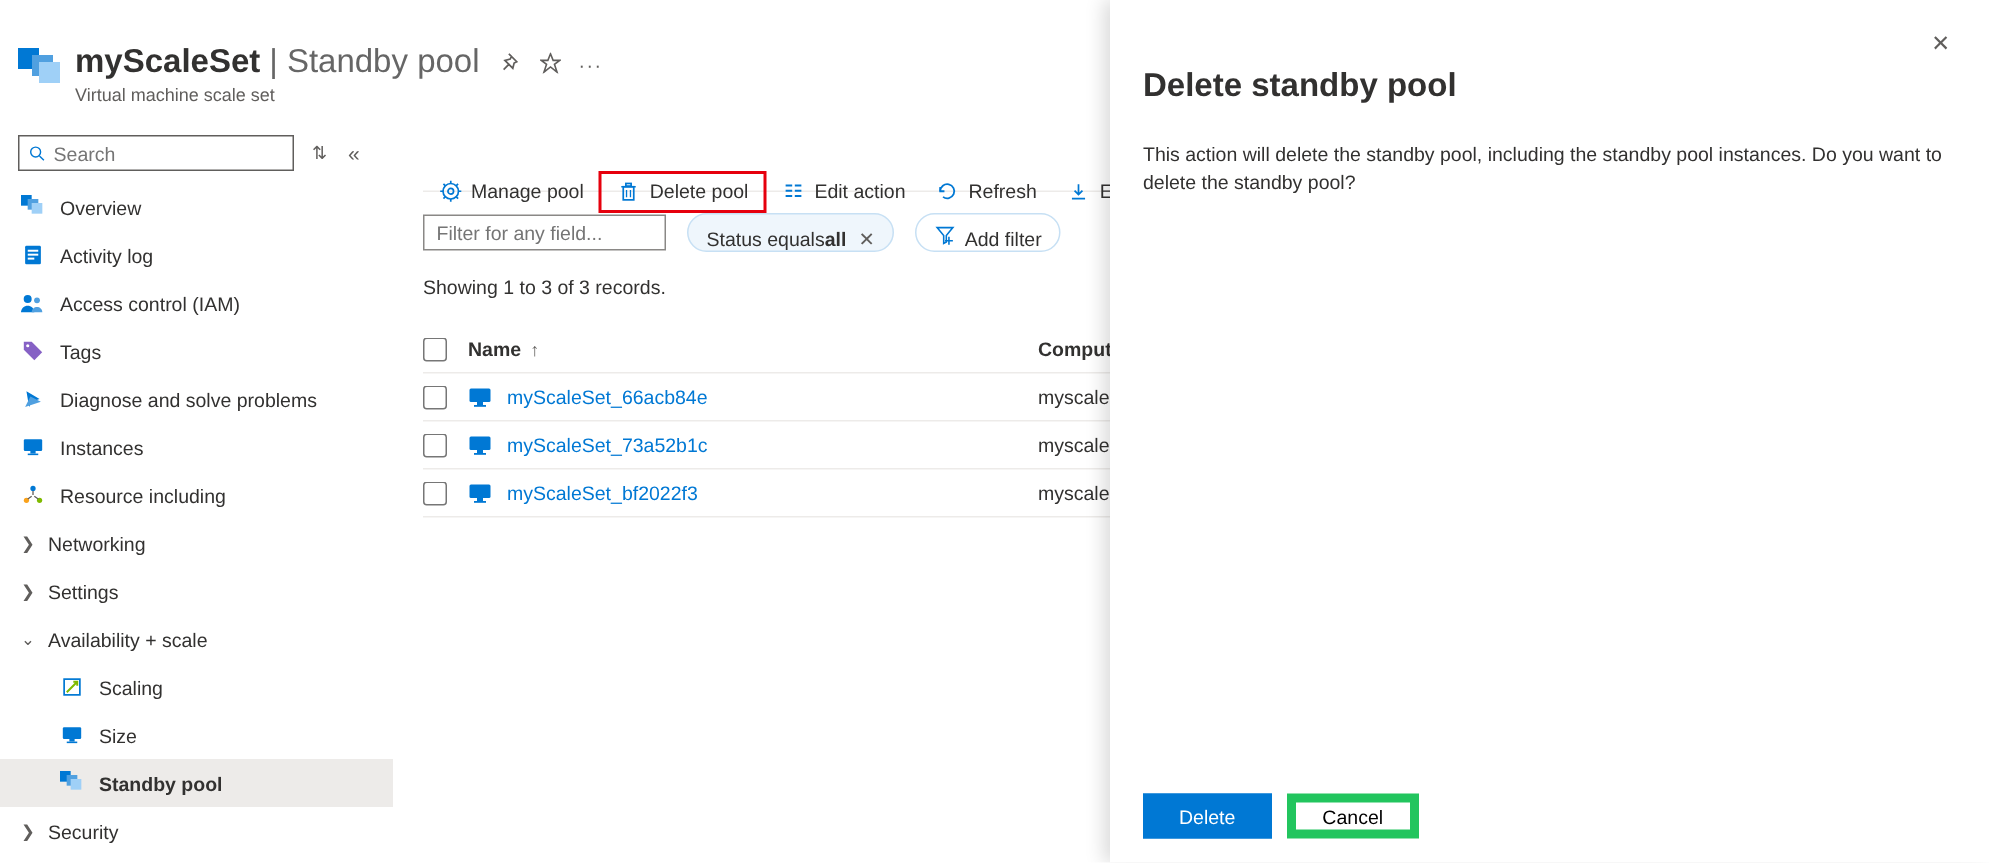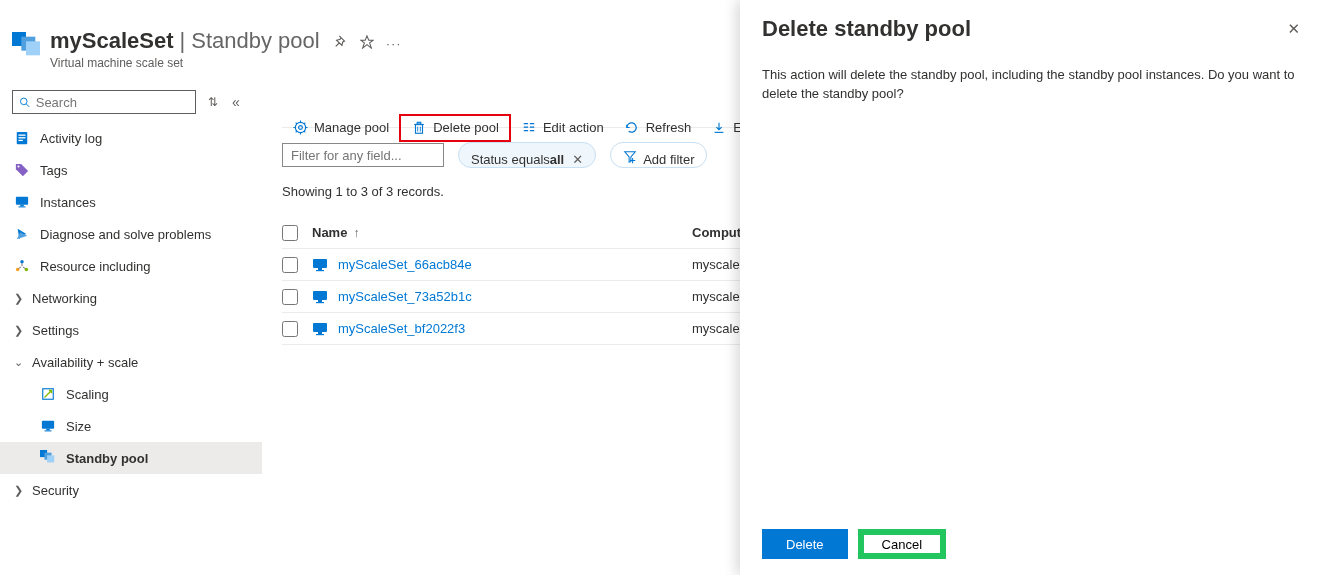--- a/index.html
+++ b/index.html
@@ -55,21 +55,21 @@
   .col-check input { width:16px; height:16px; }
   .col-name { width: 380px; display:flex; align-items:center; }
   .col-name a { color: #0078d4; text-decoration: none; }
   .sort-icon { margin-left: 6px; color: #605e5c; font-size: 12px; }
   .col-comp { flex: 1; }
   .vm-icon { width:16px; height:16px; margin-right: 10px; }
 
   
   .panel { position: absolute; top: 0; right: 0; bottom: 0; width: 586px; background: #fff; box-shadow: -4px 0 12px rgba(0,0,0,0.15); padding: 16px 22px; display: flex; flex-direction: column; }
   .panel-head { display: flex; align-items: flex-start; justify-content: space-between; }
-  .panel-title { font-size: 22px; font-weight: 600; }
+  .panel-title { font-size: 22px; font-weight: 600; margin-top: 28px; }
   .panel-close { font-size: 15px; color: #605e5c; cursor: pointer; padding: 4px; }
   .panel-body { margin-top: 24px; font-size: 13px; line-height: 1.45; flex: 1; }
   .panel-footer { display: flex; gap: 10px; padding-top: 10px; }
   .btn { height: 30px; padding: 0 18px; font-size: 13px; border: 6px solid #22c55e; background: #fff; cursor: pointer; }
   .btn-primary { background: #0078d4; border-color: #0078d4; color: #fff; }
 
   
   .ico-blue { color: #0078d4; }
 </style>
 </head>
@@ -110,56 +110,77 @@
             <line x1="10" y1="10" x2="14" y2="14" stroke="#0078d4" stroke-width="1.3"></line>
           </svg>
         <input placeholder="Search" style="">
       </div>
       <span class="expcol-icon">⇅</span>
       <span class="chev-left">«</span>
     </div>
 
     <div class="nav-item">
       <span class="nicon">
+          <svg width="16" height="16" viewBox="0 0 18 18">
+            <rect x="0" y="0" width="8" height="8" fill="#0078d4"></rect>
+            <rect x="5" y="3" width="8" height="8" fill="#50a0e0"></rect>
+            <rect x="8" y="6" width="8" height="8" fill="#9fd0f7"></rect>
+          </svg>
+        </span>
+      <span>Overview</span>
+    </div>
+    <div class="nav-item">
+      <span class="nicon">
           <svg width="14" height="14" viewBox="0 0 16 16">
             <rect x="2" y="1" width="12" height="14" rx="1" fill="#0078d4"></rect>
             <rect x="4" y="4" width="8" height="1.5" fill="#fff"></rect>
             <rect x="4" y="7" width="8" height="1.5" fill="#fff"></rect>
             <rect x="4" y="10" width="5" height="1.5" fill="#fff"></rect>
           </svg>
         </span>
       <span>Activity log</span>
     </div>
     <div class="nav-item">
       <span class="nicon">
+          <svg width="16" height="14" viewBox="0 0 18 14">
+            <circle cx="5" cy="4" r="3" fill="#0078d4"></circle>
+            <path d="M0 14c0-3 2.5-5 5-5s5 2 5 5" fill="#0078d4"></path>
+            <circle cx="12" cy="5" r="2.2" fill="#50a0e0"></circle>
+            <path d="M8 14c0-2.5 2-4 4-4s4 1.5 4 4" fill="#50a0e0"></path>
+          </svg>
+        </span>
+      <span>Access control (IAM)</span>
+    </div>
+    <div class="nav-item">
+      <span class="nicon">
           <svg width="14" height="14" viewBox="0 0 16 16">
             <path d="M1 1h6l8 8-6 6-8-8z" fill="#8661c5"></path>
             <circle cx="4" cy="4" r="1.2" fill="#fff"></circle>
           </svg>
         </span>
       <span>Tags</span>
+    </div>
+    <div class="nav-item">
+      <span class="nicon">
+          <svg width="14" height="14" viewBox="0 0 16 16">
+            <path d="M3 2l10 6-6 2-2 4z" fill="#0078d4"></path>
+            <path d="M2 14l4-8 8 4z" fill="#50a0e0"></path>
+          </svg>
+        </span>
+      <span>Diagnose and solve problems</span>
     </div>
     <div class="nav-item">
       <span class="nicon">
           <svg width="14" height="14" viewBox="0 0 16 16">
             <rect x="1" y="2" width="14" height="9" rx="1" fill="#0078d4"></rect>
             <rect x="6" y="11" width="4" height="2" fill="#0078d4"></rect>
             <rect x="4" y="13" width="8" height="1.2" fill="#0078d4"></rect>
           </svg>
         </span>
       <span>Instances</span>
-    </div>
-    <div class="nav-item">
-      <span class="nicon">
-          <svg width="14" height="14" viewBox="0 0 16 16">
-            <path d="M3 2l10 6-6 2-2 4z" fill="#0078d4"></path>
-            <path d="M2 14l4-8 8 4z" fill="#50a0e0"></path>
-          </svg>
-        </span>
-      <span>Diagnose and solve problems</span>
     </div>
     <div class="nav-item">
       <span class="nicon">
           <svg width="14" height="14" viewBox="0 0 16 16">
             <circle cx="8" cy="3" r="2" fill="#0078d4"></circle>
             <circle cx="3" cy="12" r="2" fill="#faa21b"></circle>
             <circle cx="13" cy="12" r="2" fill="#7fba00"></circle>
             <path d="M8 5v3M7 9l-3 2M9 9l3 2" stroke="#605e5c" stroke-width="1" fill="none"></path>
           </svg>
         </span>

